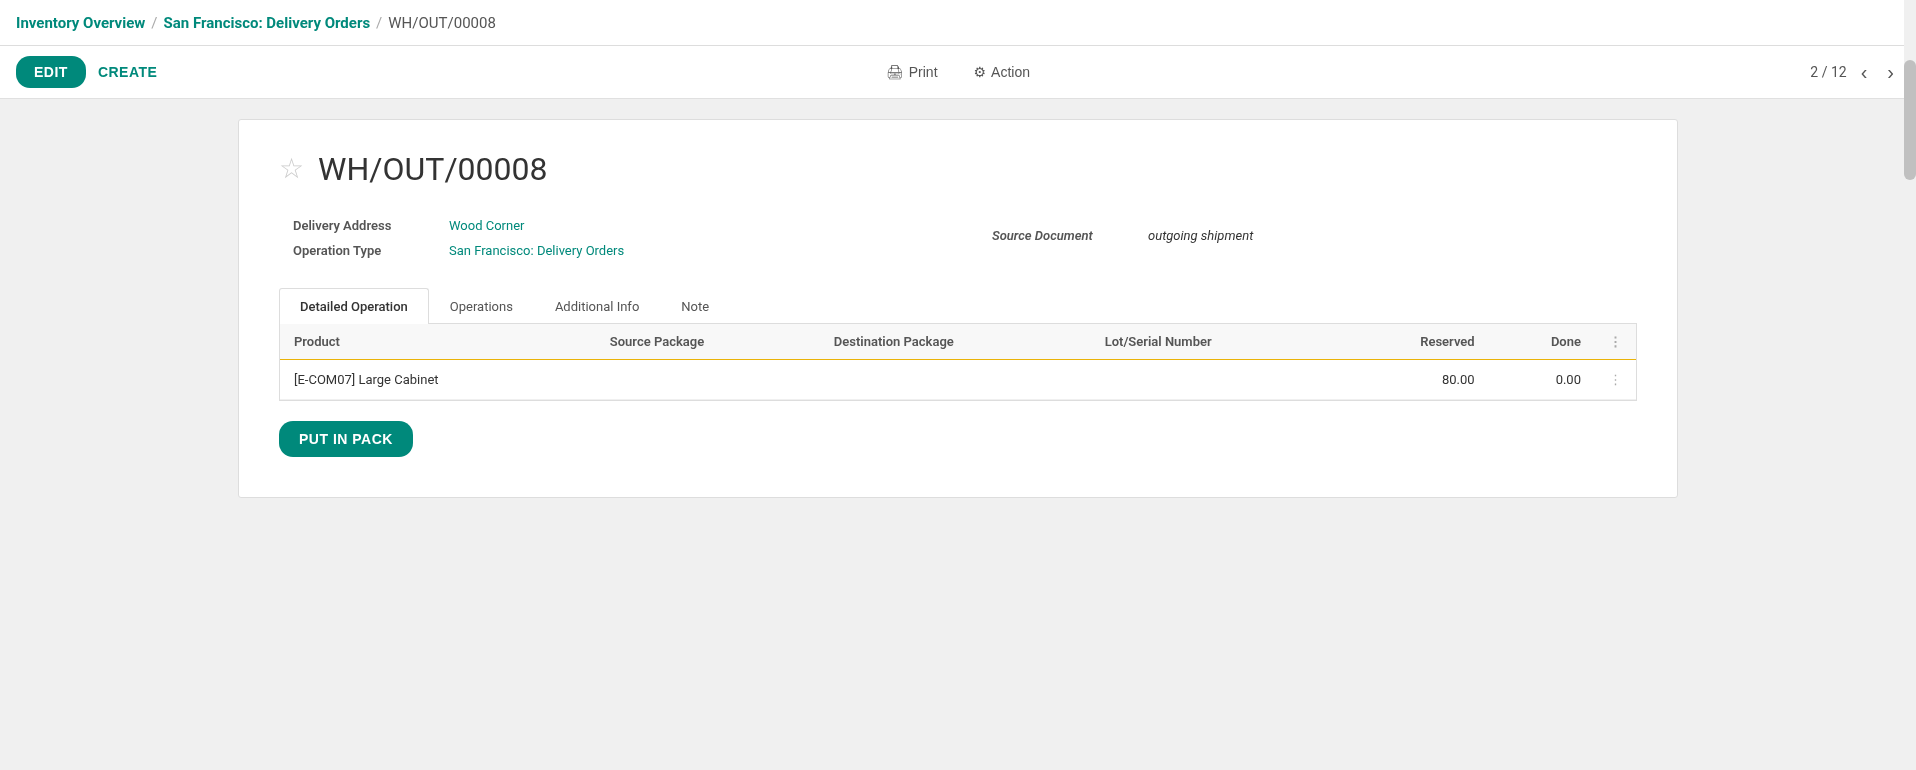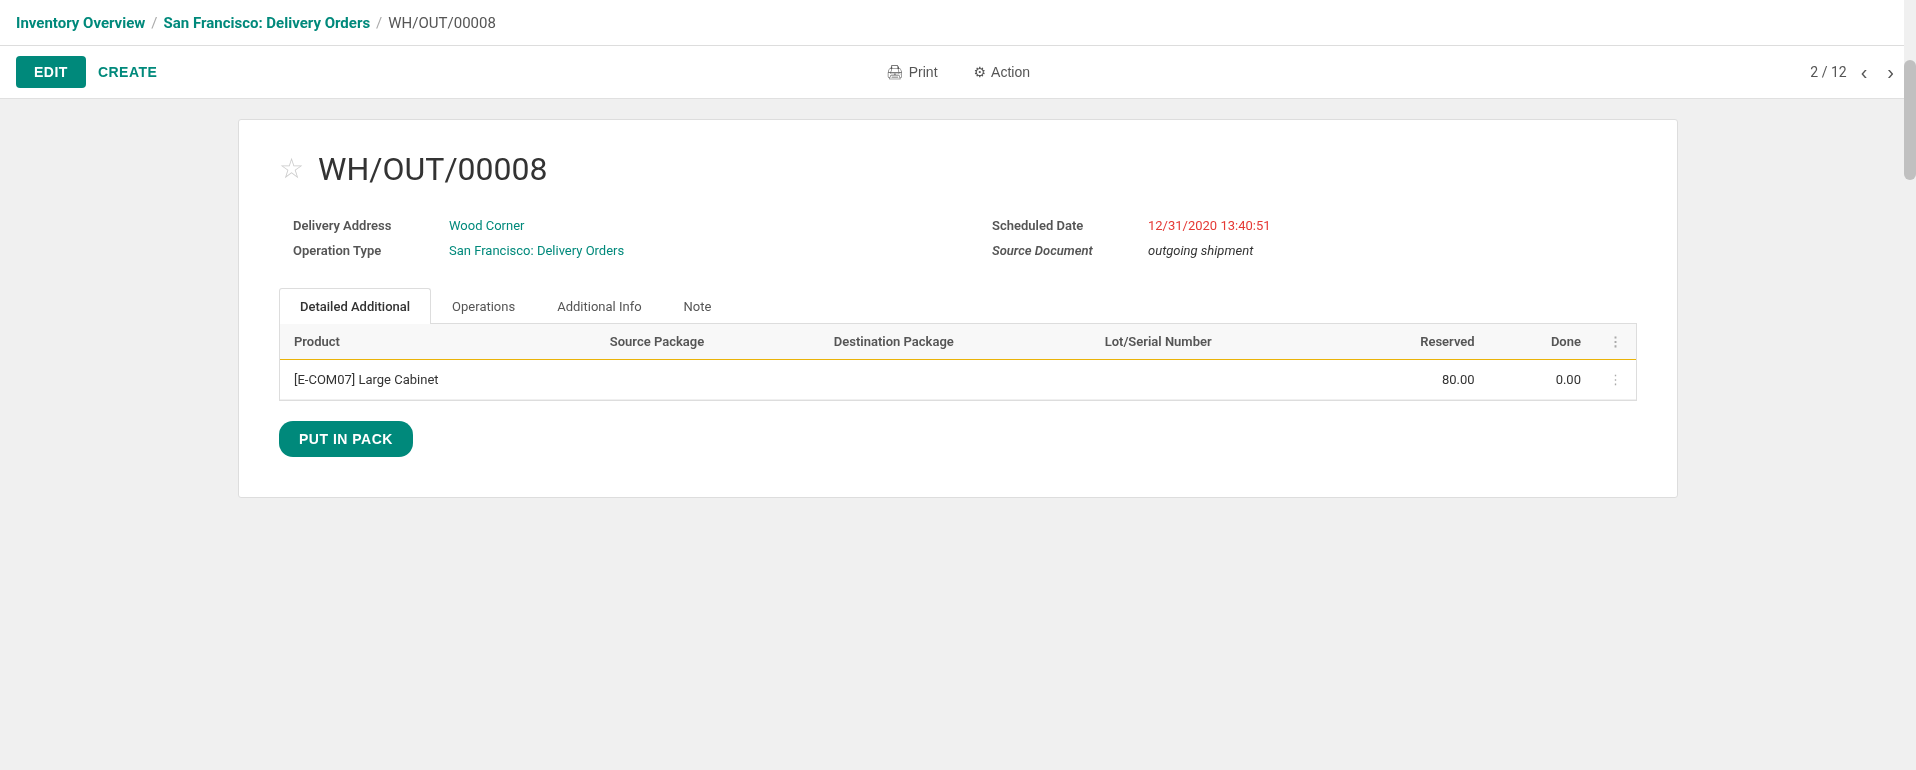--- a/index.html
+++ b/index.html
@@ -39,21 +39,21 @@
       align-items: center;
       gap: 12px;
     }
     .btn-edit {
       background: #00897b;
       color: #fff;
       border: none;
       padding: 8px 18px;
       font-size: 14px;
       font-weight: 600;
-      border-radius: 4px;
+      border-radius: 14px;
       cursor: pointer;
       letter-spacing: 0.5px;
     }
     .btn-create {
       background: transparent;
       color: #00897b;
       border: none;
       padding: 8px 12px;
       font-size: 14px;
       font-weight: 600;
@@ -316,33 +316,29 @@
           <span class="field-label">Delivery Address</span>
           <a href="#" class="field-value link">Wood Corner</a>
         </div>
         <div class="field-row" style="margin-top:10px;">
           <span class="field-label">Operation Type</span>
           <a href="#" class="field-value link">San Francisco: Delivery Orders</a>
         </div>
       </div>
 
       <div>
-        <div class="field-row">
-          <span class="field-label">Scheduled Date</span>
-          <span class="field-value overdue">12/31/2020 13:40:51</span>
-        </div>
         <div class="field-row" style="margin-top:10px;font-style:italic;">
           <span class="field-label">Source Document</span>
           <span class="field-value">outgoing shipment</span>
         </div>
       </div>
     </div>
 
     <div class="tabs">
-      <div class="tab active">Detailed Additional</div>
+      <div class="tab active">Detailed Operation</div>
       <div class="tab">Operations</div>
       <div class="tab">Additional Info</div>
       <div class="tab">Note</div>
     </div>
 
     <div class="table-container">
       <table>
         <thead>
           <tr>
             <th>Product</th>

